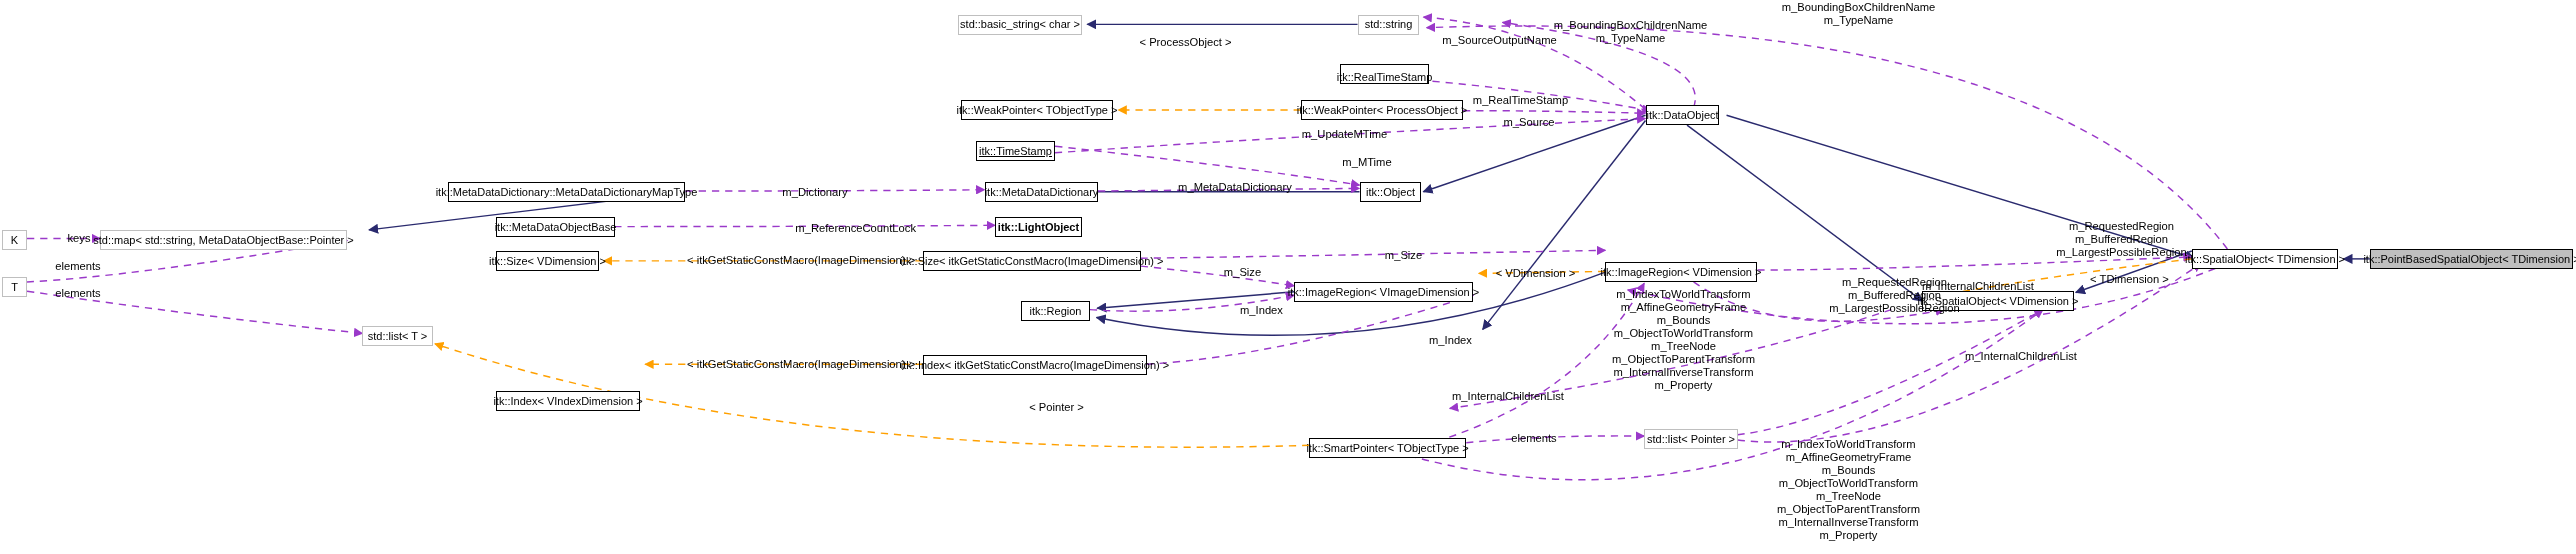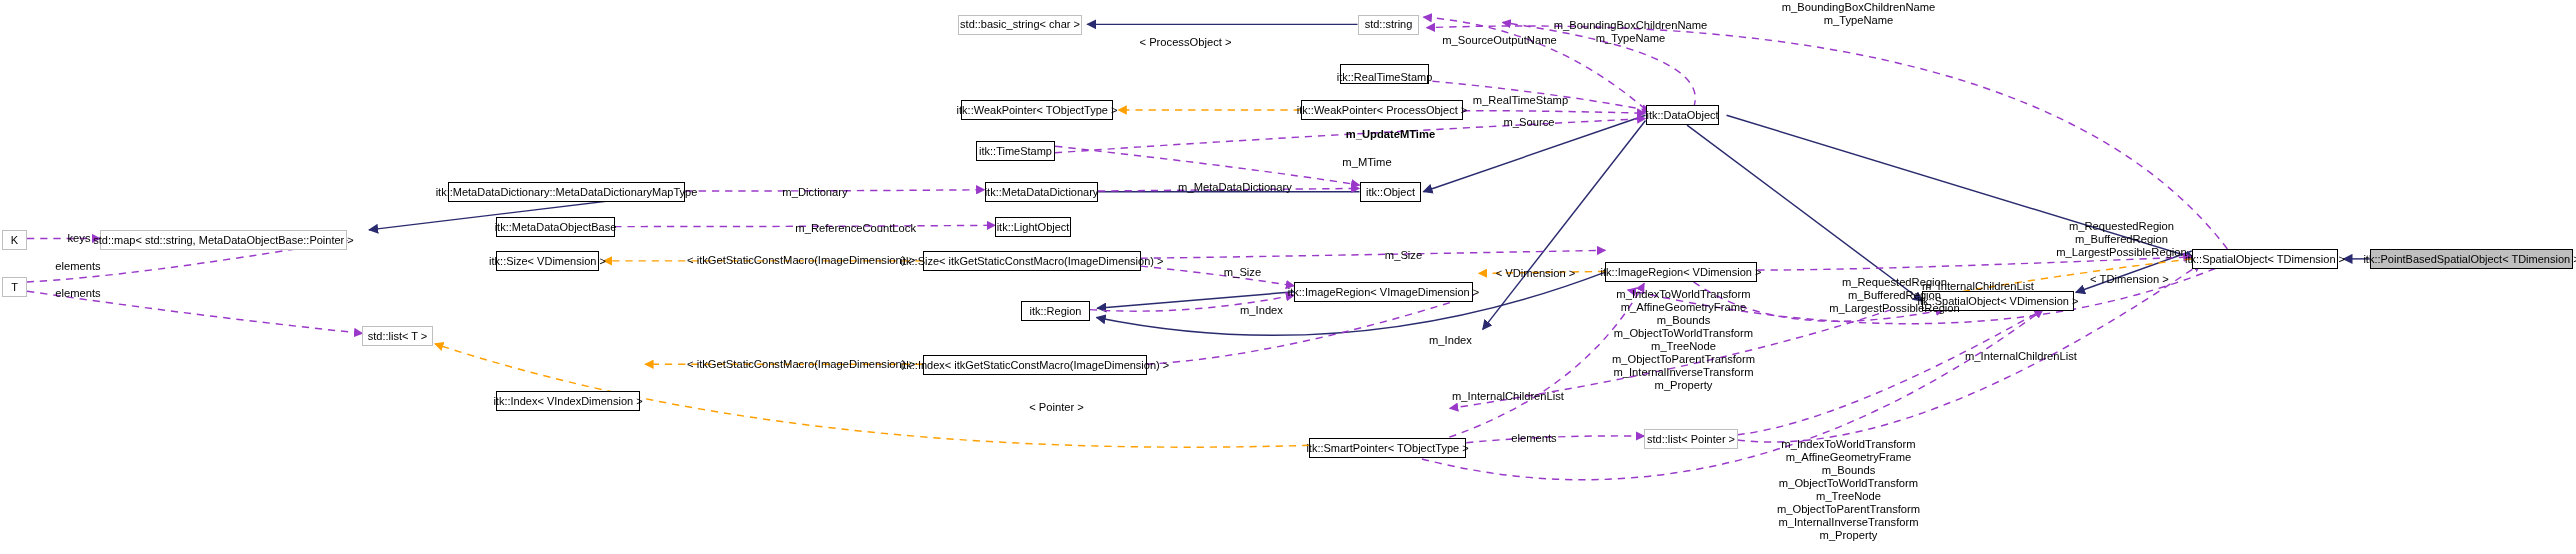--- a/index.html
+++ b/index.html
@@ -100,42 +100,42 @@
       </div>
       <div class="node thick" style="left: 961px; top: 100px; width: 152px; height: 20px;">
         <span>itk::WeakPointer&lt; TObjectType &gt;</span>
       </div>
       <div class="node thick" style="left: 1301px; top: 100px; width: 162px; height: 20px;">
         <span>itk::WeakPointer&lt; ProcessObject &gt;</span>
       </div>
       <div class="node thick" style="left: 1646px; top: 105px; width: 73px; height: 20px;">
         <span>itk::DataObject</span>
       </div>
-      <div class="node thick" style="left: 976px; top: 141px; width: 79px; height: 20px;">
+      <div class="node thick" style="left: 976px; top: 141px; width: 79px; height: 20px; text-decoration: underline;">
         <span>itk::TimeStamp</span>
       </div>
       <div class="node thick" style="left: 448px; top: 182px; width: 237px; height: 20px;">
         <span>itk::MetaDataDictionary::MetaDataDictionaryMapType</span>
       </div>
       <div class="node thick" style="left: 985px; top: 182px; width: 113px; height: 20px;">
         <span>itk::MetaDataDictionary</span>
       </div>
       <div class="node thick" style="left: 1360px; top: 182px; width: 61px; height: 20px;">
         <span>itk::Object</span>
       </div>
       <div class="node thin" style="left: 100px; top: 230px; width: 247px; height: 20px;">
         <span>std::map&lt; std::string, MetaDataObjectBase::Pointer &gt;</span>
       </div>
       <div class="node thin" style="left: 2px; top: 230px; width: 25px; height: 20px;">
         <span>K</span>
       </div>
       <div class="node thick" style="left: 496px; top: 217px; width: 119px; height: 20px;">
         <span>itk::MetaDataObjectBase</span>
       </div>
-      <div class="node thick" style="left: 995px; top: 217px; width: 76px; height: 20px;">
+      <div class="node thick" style="left: 995px; top: 217px; width: 87px; height: 20px; font-weight: bold;">
         <span>itk::LightObject</span>
       </div>
       <div class="node thick" style="left: 2192px; top: 249px; width: 146px; height: 20px;">
         <span>itk::SpatialObject&lt; TDimension &gt;</span>
       </div>
       <div class="node current" style="left: 2370px; top: 249px; width: 203px; height: 20px;">
         <span>itk::PointBasedSpatialObject&lt; TDimension &gt;</span>
       </div>
       <div class="node thick" style="left: 496px; top: 251px; width: 103px; height: 20px;">
         <span>itk::Size&lt; VDimension &gt;</span>
@@ -188,21 +188,21 @@
       </div>
       <div class="edgelabel" style="left: 1456px; top: 94px; width: 105px; margin-left: 12px;">
         <div>m_RealTimeStamp</div>
       </div>
       <div class="edgelabel" style="left: 1133px; top: 36px; width: 105px;">
         <div>&lt; ProcessObject &gt;</div>
       </div>
       <div class="edgelabel" style="left: 1496px; top: 116px; width: 66px;">
         <div>m_Source</div>
       </div>
-      <div class="edgelabel" style="left: 1338px; top: 128px; width: 105px; font-weight: bold;">
+      <div class="edgelabel" style="left: 1292px; top: 128px; width: 105px;">
         <div>m_UpdateMTime</div>
       </div>
       <div class="edgelabel" style="left: 1334px; top: 156px; width: 66px;">
         <div>m_MTime</div>
       </div>
       <div class="edgelabel" style="left: 772px; top: 186px; width: 86px;">
         <div>m_Dictionary</div>
       </div>
       <div class="edgelabel" style="left: 1166px; top: 181px; width: 138px;">
         <div>m_MetaDataDictionary</div>

